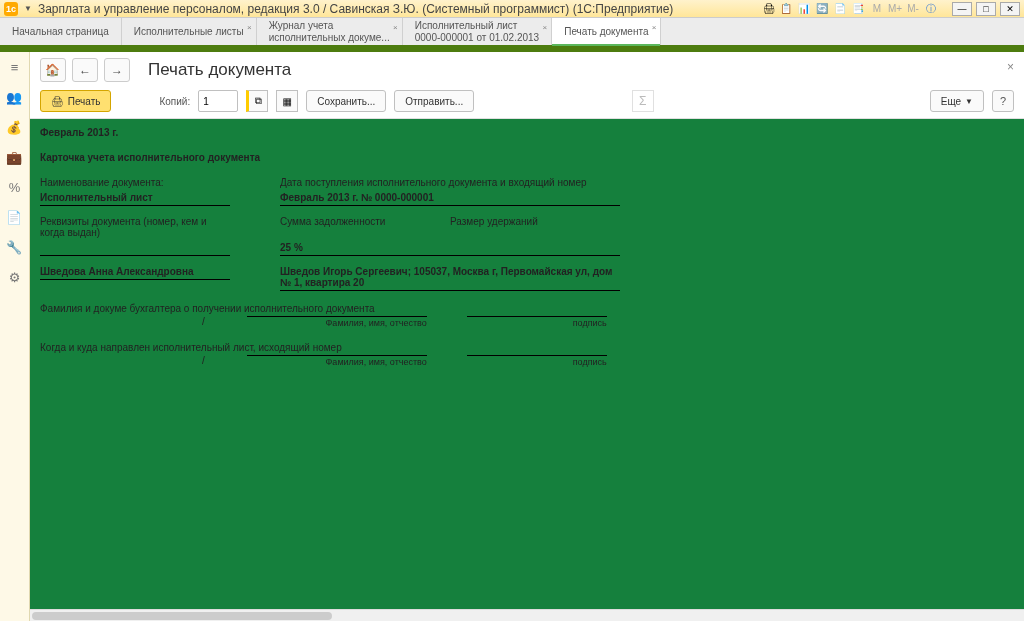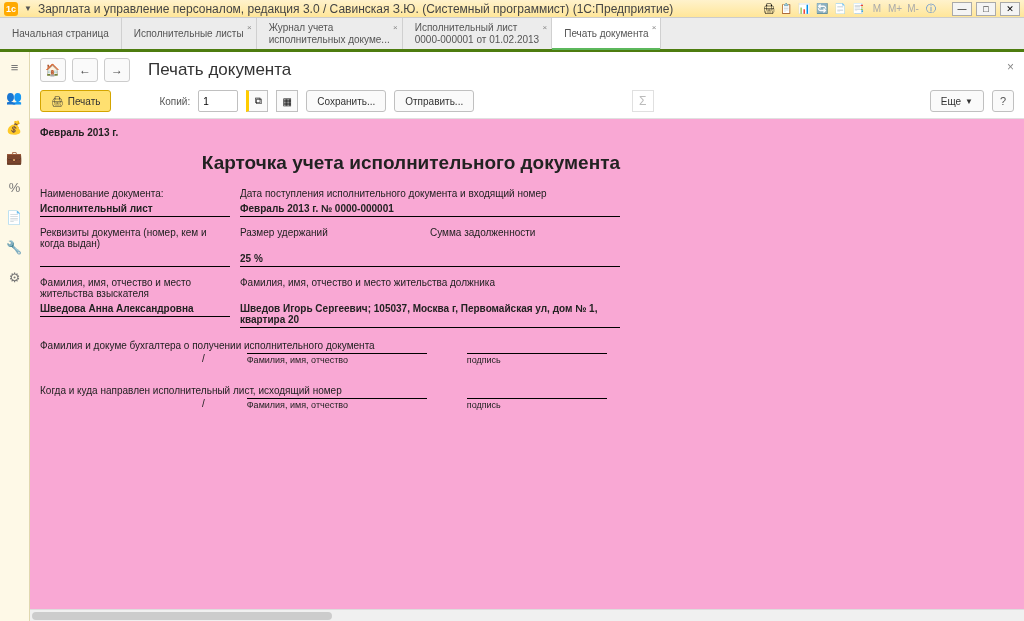--- a/index.html
+++ b/index.html
@@ -6,21 +6,21 @@
   body { font-family: Arial, sans-serif; font-size: 10px; background: #f5f5f0; width: 1024px; height: 621px; overflow: hidden; }
   
   .titlebar { height: 18px; background: linear-gradient(to bottom, #fff2cc, #ffe699); display: flex; align-items: center; padding: 8px 4px; border-bottom: 1px solid #ccc; }
   .titlebar-icon { width: 14px; height: 14px; background: #ffaa00; border-radius: 3px; margin-right: 6px; display:flex; align-items:center; justify-content:center; color:#fff; font-size:9px; font-weight:bold; }
   .titlebar-dropdown { margin-right: 6px; cursor:pointer; font-size:8px; color:#555; }
   .titlebar-title { flex: 1; color: #444; font-size: 12px; }
   .titlebar-right { display: flex; gap: 4px; align-items:center; }
   .titlebar-right span { width: 14px; height: 14px; display:flex; align-items:center; justify-content:center; cursor:pointer; font-size:10px; }
   .winbtn { width:20px; height:14px; border:1px solid #aaa; background:#f4f4f4; display:flex; align-items:center; justify-content:center; cursor:pointer; font-size:9px; }
   
-  .tabbar { height: 34px; background: #ececec; display: flex; border-bottom: 3px solid #4d7c0f; }
+  .tabbar { height: 34px; background: #ececec; display: flex; border-bottom: 7px solid #4d7c0f; }
   .tab { padding: 4px 12px; border-right: 1px solid #d0d0d0; font-size: 10px; color: #555; display:flex; flex-direction:column; justify-content:center; position:relative; cursor:pointer; min-width:90px; }
   .tab span { line-height: 12px; }
   .tab.active { background: #fff; }
   .tab.active::after { content:''; position:absolute; left:0; right:0; bottom:-1px; height:2px; background:#5cb85c; }
   .tab-close { position:absolute; right:4px; top:4px; font-size:8px; color:#888; }
   
   .main { display: flex; height: calc(621px - 18px - 34px); }
   
   .sidebar { width: 30px; background: #fef9e7; border-right: 1px solid #e0d8b0; display:flex; flex-direction:column; align-items:center; padding-top:6px; gap:12px; }
   .sidebar-item { width:18px; height:18px; display:flex; align-items:center; justify-content:center; cursor:pointer; color:#777; font-size:13px; }
@@ -34,33 +34,33 @@
   .toolbar { display:flex; align-items:center; padding:4px 10px 6px; gap:8px; border-bottom:1px solid #e0e0e0; }
   .btn { height:22px; padding:0 10px; border:1px solid #c0c0c0; background:#fafafa; border-radius:3px; font-size:10px; display:flex; align-items:center; gap:4px; cursor:pointer; color:#333; }
   .btn.primary { background:#ffe070; border-color:#d4a500; }
   .copies-label { font-size:10px; color:#555;padding-left:40px; }
   .copies-input { width:40px; height:22px; border:1px solid #c0c0c0; border-radius:2px; padding:0 4px; font-size:10px; }
   .spin-btn { width:22px; height:22px; border:1px solid #c0c0c0; background:#fafafa; display:flex; align-items:center; justify-content:center; font-size:10px; cursor:pointer; }
   .spacer { flex:1; }
   .sigma { width:22px; height:22px; border:1px solid #e0e0e0; color:#bbb; display:flex; align-items:center; justify-content:center; font-size:12px; background:#fff; }
   .help-btn { width:22px; height:22px; border:1px solid #c0c0c0; background:#fafafa; border-radius:3px; display:flex; align-items:center; justify-content:center; cursor:pointer; font-size:11px; color:#555; }
   
-  .doc-area { flex:1; overflow:auto; padding:8px 10px; background:#f9a8d4; color:#222; }
+  .doc-area { flex:1; overflow:auto; padding:8px 10px; background:#15803d; color:#222; }
   .doc { width:580px; font-size:10px; }
   .doc-date { font-weight:bold; margin-bottom:14px; }
-  .doc-title { font-size:19px; font-weight:bold; text-align:right; margin-bottom:14px; }
+  .doc-title { font-size:10px; font-weight:bold; text-align:left; margin-bottom:14px; }
   .doc-row { display:flex; margin-bottom:4px;justify-content:center; }
   .doc-left { width:200px; padding-right:10px; }
-  .doc-right { flex:1; }
+  .doc-right { flex:1;margin-left:40px; }
   .doc-right-split { display:flex; }
   .doc-right-split > div { flex:1; }
   .underline-block { border-bottom:1px solid #000; padding-bottom:2px; margin-bottom:6px; font-weight:bold; }
   .underline-block-thin { border-bottom:1px solid #000; padding-bottom:2px; margin-bottom:6px; }
   .sig-line { display:flex; gap:40px; margin-left:160px; margin-top:2px; }
-  .sig-seg { border-top:1px solid #000; text-align:left; font-size:9px; padding-top:1px; }
+  .sig-seg { border-top:1px solid #000; text-align:right; font-size:9px; padding-top:1px; }
   .sig-seg.a { width:180px; }
   .sig-seg.b { width:140px; }
   .slash { padding:0 2px; }
   
   .hscroll { height:12px; background:#f0f0f0; border-top:1px solid #ddd; position:relative; }
   .hscroll-thumb { position:absolute; left:2px; top:2px; height:8px; width:300px; background:#ccc; border-radius:4px; }
 </style>
 </head>
 <body>
 
@@ -170,54 +170,50 @@
               <div class="underline-block">Исполнительный лист</div>
             </div>
           <div class="doc-right">
               <div class="underline-block">Февраль 2013 г. № 0000-000001</div>
             </div>
         </div>
 
         <div class="doc-row">
           <div class="doc-left">Реквизиты документа (номер, кем и когда выдан)</div>
           <div class="doc-right doc-right-split">
+            <div>Сумма задолженности</div>
             <div>Размер удержаний</div>
-            <div>Сумма задолженности</div>
           </div>
         </div>
         <div class="doc-row">
           <div class="doc-left">
               <div class="underline-block-thin">&nbsp;</div>
             </div>
           <div class="doc-right">
               <div class="underline-block">25  %</div>
             </div>
         </div>
 
-        <div class="doc-row">
-          <div class="doc-left">Фамилия, имя, отчество и место жительства взыскателя</div>
-          <div class="doc-right">Фамилия, имя, отчество и место жительства должника</div>
-        </div>
         <div class="doc-row">
           <div class="doc-left">
               <div class="underline-block">Шведова Анна Александровна</div>
             </div>
           <div class="doc-right">
               <div class="underline-block">Шведов Игорь Сергеевич; 105037, Москва г, Первомайская ул, дом № 1, квартира 20</div>
             </div>
         </div>
 
         <div style="margin-top:6px;">Фамилия и докуме бухгалтера о получении исполнительного документа</div>
         <div class="sig-line">
           <span class="slash">/</span>
           <div class="sig-seg a">Фамилия, имя, отчество</div>
           <div class="sig-seg b">подпись</div>
         </div>
 
-        <div style="margin-top:20px;">Когда и куда направлен исполнительный лист, исходящий номер</div>
+        <div style="margin-top:14px;">Когда и куда направлен исполнительный лист, исходящий номер</div>
         <div class="sig-line">
           <span class="slash">/</span>
           <div class="sig-seg a">Фамилия, имя, отчество</div>
           <div class="sig-seg b">подпись</div>
         </div>
       </div>
     </div>
 
     <div class="hscroll">
       <div class="hscroll-thumb"></div>

